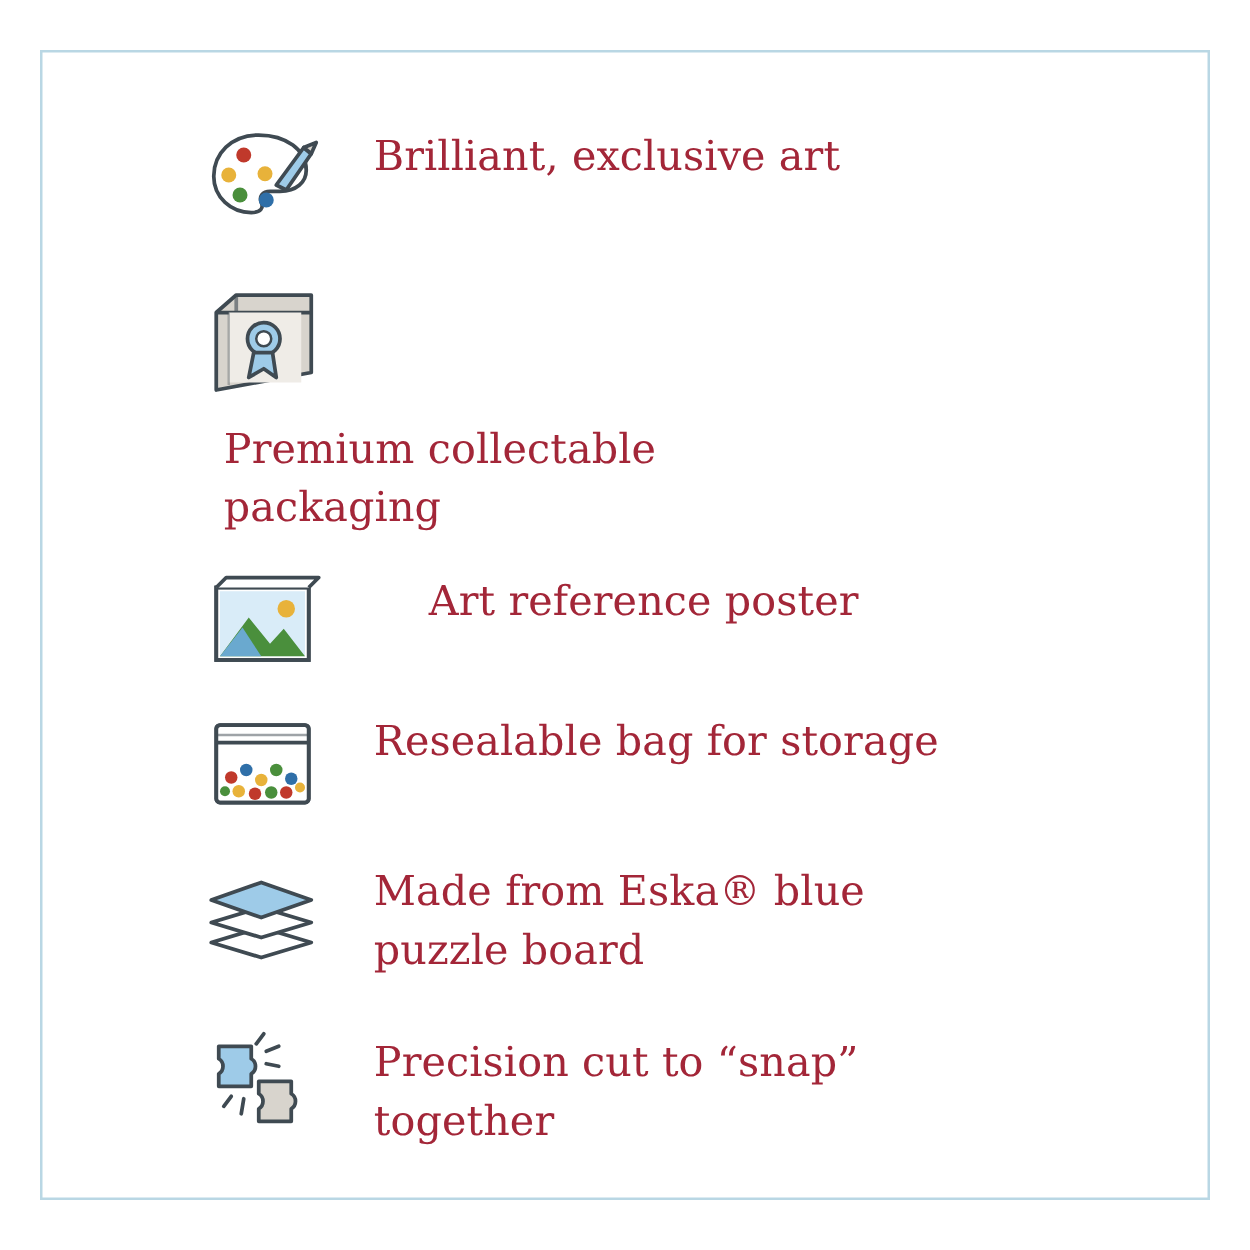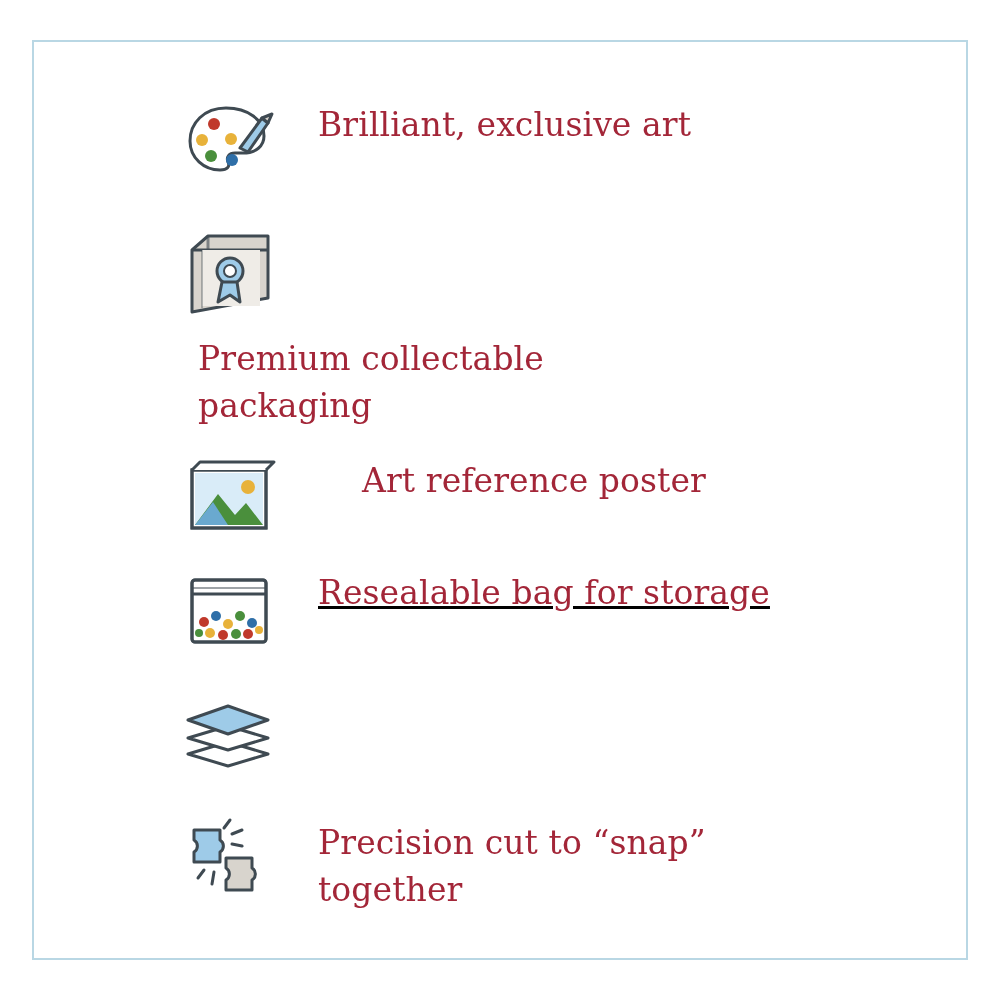--- a/index.html
+++ b/index.html
@@ -21,21 +21,21 @@
     position: absolute;
     left: 32px;
     top: 40px;
     width: 936px;
     height: 920px;
     border: 2px solid #b9d7e4;
     box-sizing: border-box;
   }
   #feature-list {
     position: absolute;
-    left: 168px;
+    left: 149px;
     top: 96px;
     width: 700px;
   }
   .feature-row {
     display: flex;
     align-items: flex-start;
     margin-bottom: 20px;
     min-height: 92px;
   }
   .feature-icon {
@@ -55,21 +55,21 @@
     line-height: 1.42;
     padding-top: 6px;
     padding-left: 30px;
     letter-spacing: 0.1px;
     white-space: pre-line;
   }
   
   .row-0 { margin-top: 0px; }
   .row-1 { margin-top: 22px; flex-direction: column; }
   .row-2 { margin-top: 22px; gap: 44px; }
-  .row-3 { margin-top: 18px; text-decoration: underline; }
+  .row-3 { margin-top: 18px; }
   .row-4 { margin-top: 28px; }
   .row-5 { margin-top: 38px; justify-content: flex-end; }
 </style>
 </head>
 <body>
 
 <div id="page">
 
   <div id="border-frame"></div>
 
@@ -149,20 +149,22 @@
     </div>
 
     <div class="feature-row row-4">
       <div class="feature-icon">
         <svg width="96" height="92" viewBox="0 0 96 92">
           <path d="M48 58 L88 70 L48 82 L8 70 Z" fill="#ffffff" stroke="#3f4a52" stroke-width="3" stroke-linejoin="round"></path>
           <path d="M48 42 L88 54 L48 66 L8 54 Z" fill="#ffffff" stroke="#3f4a52" stroke-width="3" stroke-linejoin="round"></path>
           <path d="M48 22 L88 36 L48 50 L8 36 Z" fill="#9ecbe8" stroke="#3f4a52" stroke-width="3" stroke-linejoin="round"></path>
         </svg>
       </div>
+      <div class="feature-text">Made from Eska® blue
+puzzle board</div>
     </div>
 
     <div class="feature-row row-5">
       <div class="feature-icon">
         <svg width="96" height="92" viewBox="0 0 96 92">
           <path d="M14 16 L40 16 L40 26 a7 7 0 0 1 0 12 L40 48 L14 48 L14 38 a7 7 0 0 0 0 -12 Z" fill="#9ecbe8" stroke="#3f4a52" stroke-width="3" stroke-linejoin="round"></path>
           <path d="M46 44 L72 44 L72 54 a7 7 0 0 1 0 12 L72 76 L46 76 L46 66 a7 7 0 0 0 0 -12 Z" fill="#d8d4cd" stroke="#3f4a52" stroke-width="3" stroke-linejoin="round"></path>
           <path d="M44 14 L50 6" stroke="#3f4a52" stroke-width="3" stroke-linecap="round"></path>
           <path d="M52 20 L62 16" stroke="#3f4a52" stroke-width="3" stroke-linecap="round"></path>
           <path d="M52 30 L62 32" stroke="#3f4a52" stroke-width="3" stroke-linecap="round"></path>

